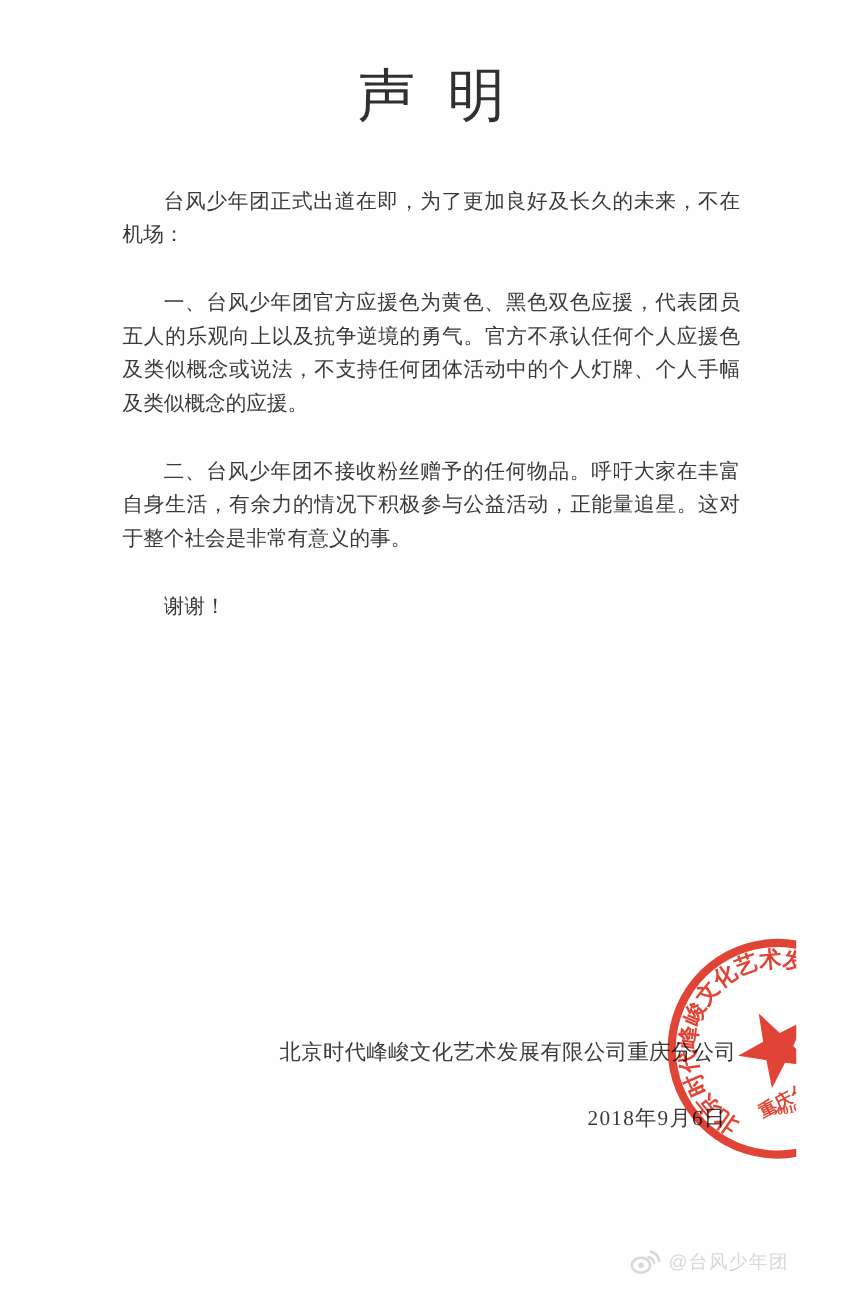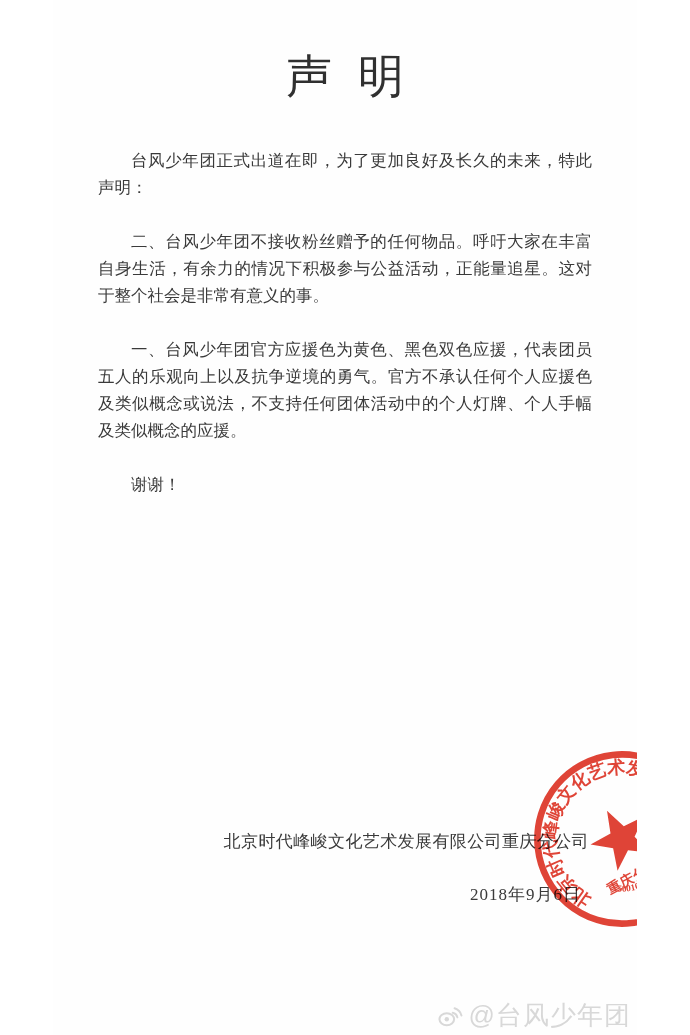--- a/index.html
+++ b/index.html
@@ -68,37 +68,37 @@
   }
   .watermark {
     position: absolute;
     top: 998px;
     right: 6px;
     display: flex;
     align-items: center;
     gap: 6px;
     color: #d8d8d8;
     font-family: "Liberation Sans", "DejaVu Sans", sans-serif;
-    font-size: 26px;
+    font-size: 15px;
     letter-spacing: 1px;
     white-space: nowrap;
   }
   .watermark svg { display: block; }
 </style>
 </head>
 <body>
 
 <div class="page">
 
   <h1 class="doc-title">声明</h1>
 
   <div class="doc-body">
-    <p>台风少年团正式出道在即，为了更加良好及长久的未来，特此声明：</p>
+    <p>台风少年团正式出道在即，为了更加良好及长久的未来，不在机场：</p>
+    <p>一、台风少年团官方应援色为黄色、黑色双色应援，代表团员五人的乐观向上以及抗争逆境的勇气。官方不承认任何个人应援色及类似概念或说法，不支持任何团体活动中的个人灯牌、个人手幅及类似概念的应援。</p>
     <p>二、台风少年团不接收粉丝赠予的任何物品。呼吁大家在丰富自身生活，有余力的情况下积极参与公益活动，正能量追星。这对于整个社会是非常有意义的事。</p>
-    <p>一、台风少年团官方应援色为黄色、黑色双色应援，代表团员五人的乐观向上以及抗争逆境的勇气。官方不承认任何个人应援色及类似概念或说法，不支持任何团体活动中的个人灯牌、个人手幅及类似概念的应援。</p>
     <p>谢谢！</p>
   </div>
 
   <div class="sig-company">北京时代峰峻文化艺术发展有限公司重庆分公司</div>
   <div class="sig-date">2018年9月6日</div>
 
   <svg class="stamp" viewBox="0 0 200 200" aria-hidden="true">
     <defs>
       <path id="seal-ring-arc" d="M 46.38,145 A 70,70 0 1 1 153.62,145" fill="none"></path>
       <path id="seal-serial-arc" d="M 51.5,128 A 56,56 0 0 0 148.5,128" fill="none"></path>

